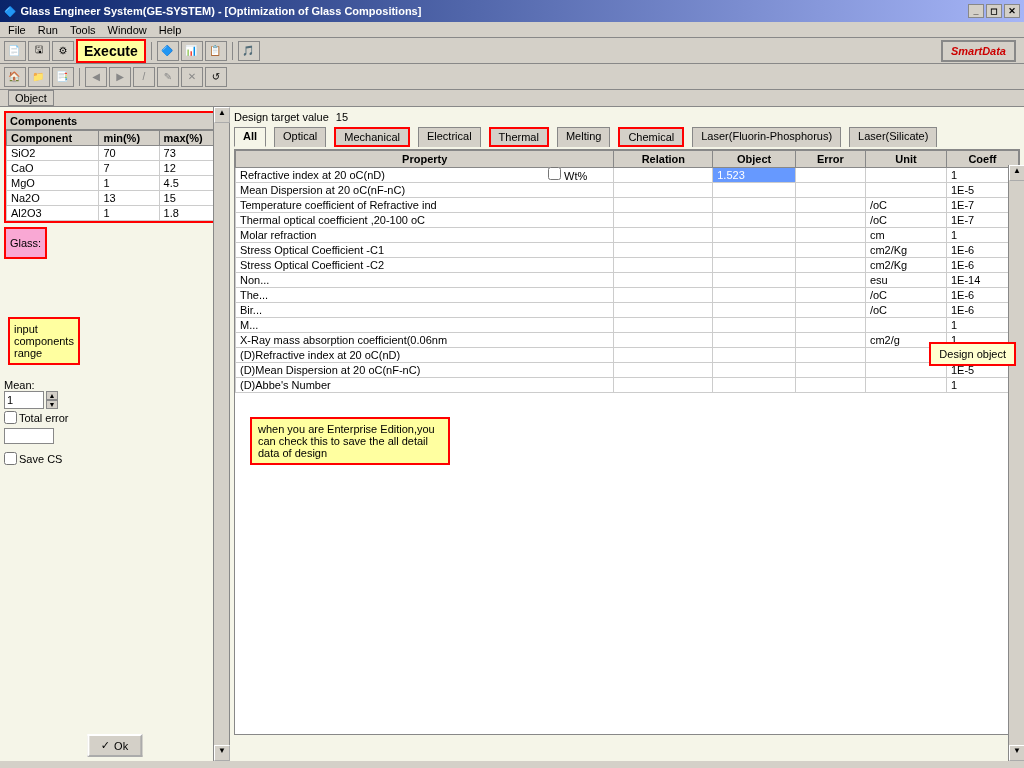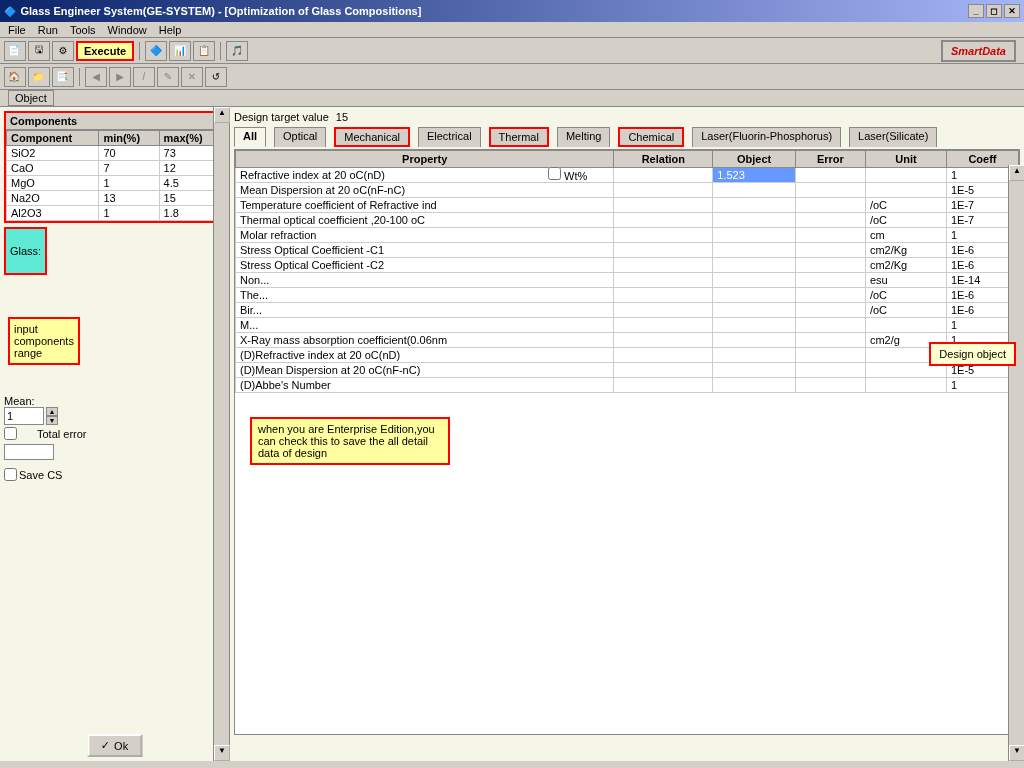--- a/index.html
+++ b/index.html
@@ -50,21 +50,21 @@
     .toolbar-btn {
       width: 22px; height: 20px; background: #d4d0c8;
       border: 1px solid #888; display: flex; align-items: center; justify-content: center;
       cursor: pointer; font-size: 10px;
     }
     .execute-btn {
       background: #ffffa0;
       border: 2px solid red;
       padding: 2px 6px;
       cursor: pointer;
-      font-size: 11px;
+      font-size: 14px;
       font-weight: bold;
     }
     .toolbar-separator { width: 1px; height: 18px; background: #888; margin: 0 3px; }
     .smartdata-logo {
       position: absolute; right: 8px; top: 2px;
       background: #d4d0c8;
       border: 2px solid #888;
       padding: 2px 8px;
       font-size: 12px;
       font-weight: bold;
@@ -328,39 +328,39 @@
             <tr>
               <td>Al2O3</td>
               <td>1</td>
               <td>1.8</td>
             </tr>
           </tbody>
       </table>
     </div>
 
     <div style="display:flex; gap:4px; margin-top:4px;">
-      <div style="border:2px solid red; background:#5eead4; padding:16px 4px; font-size:11px;">Glass:</div>
+      <div style="border:2px solid red; background:#f9a8d4; padding:8px 4px; font-size:11px;">Glass:</div>
     </div>
 
     <div class="input-components-label">
       <span style="white-space:pre;">input
 components
 range</span>
     </div>
 
     <div class="stop-box" style="margin-top: 120px;">
       <div>Mean:</div>
       <div style="display:flex; align-items:center; gap:2px;">
         <input type="text" class="stop-input" value="1" style="">
         <div style="display:flex; flex-direction:column;">
           <div style="width:12px;height:9px;background:#d4d0c8;border:1px solid #888;text-align:center;font-size:7px;cursor:pointer;">▲</div>
           <div style="width:12px;height:9px;background:#d4d0c8;border:1px solid #888;text-align:center;font-size:7px;cursor:pointer;">▼</div>
         </div>
       </div>
-      <div style="display:flex; align-items:center; gap:20px; margin-top:2px;">
+      <div style="display:flex; align-items:center; gap:2px; margin-top:2px;">
         <input type="checkbox" style="">
         <label>Total error</label>
       </div>
       <div style="margin-top:4px;">
         <input type="text" style="width: 50px; height: 16px; border: 1px solid rgb(136, 136, 136);">
       </div>
     </div>
 
     <div class="save-checkbox" style="margin-top:8px; display:flex; align-items:center; gap:2px;">
       <input type="checkbox" style="">

